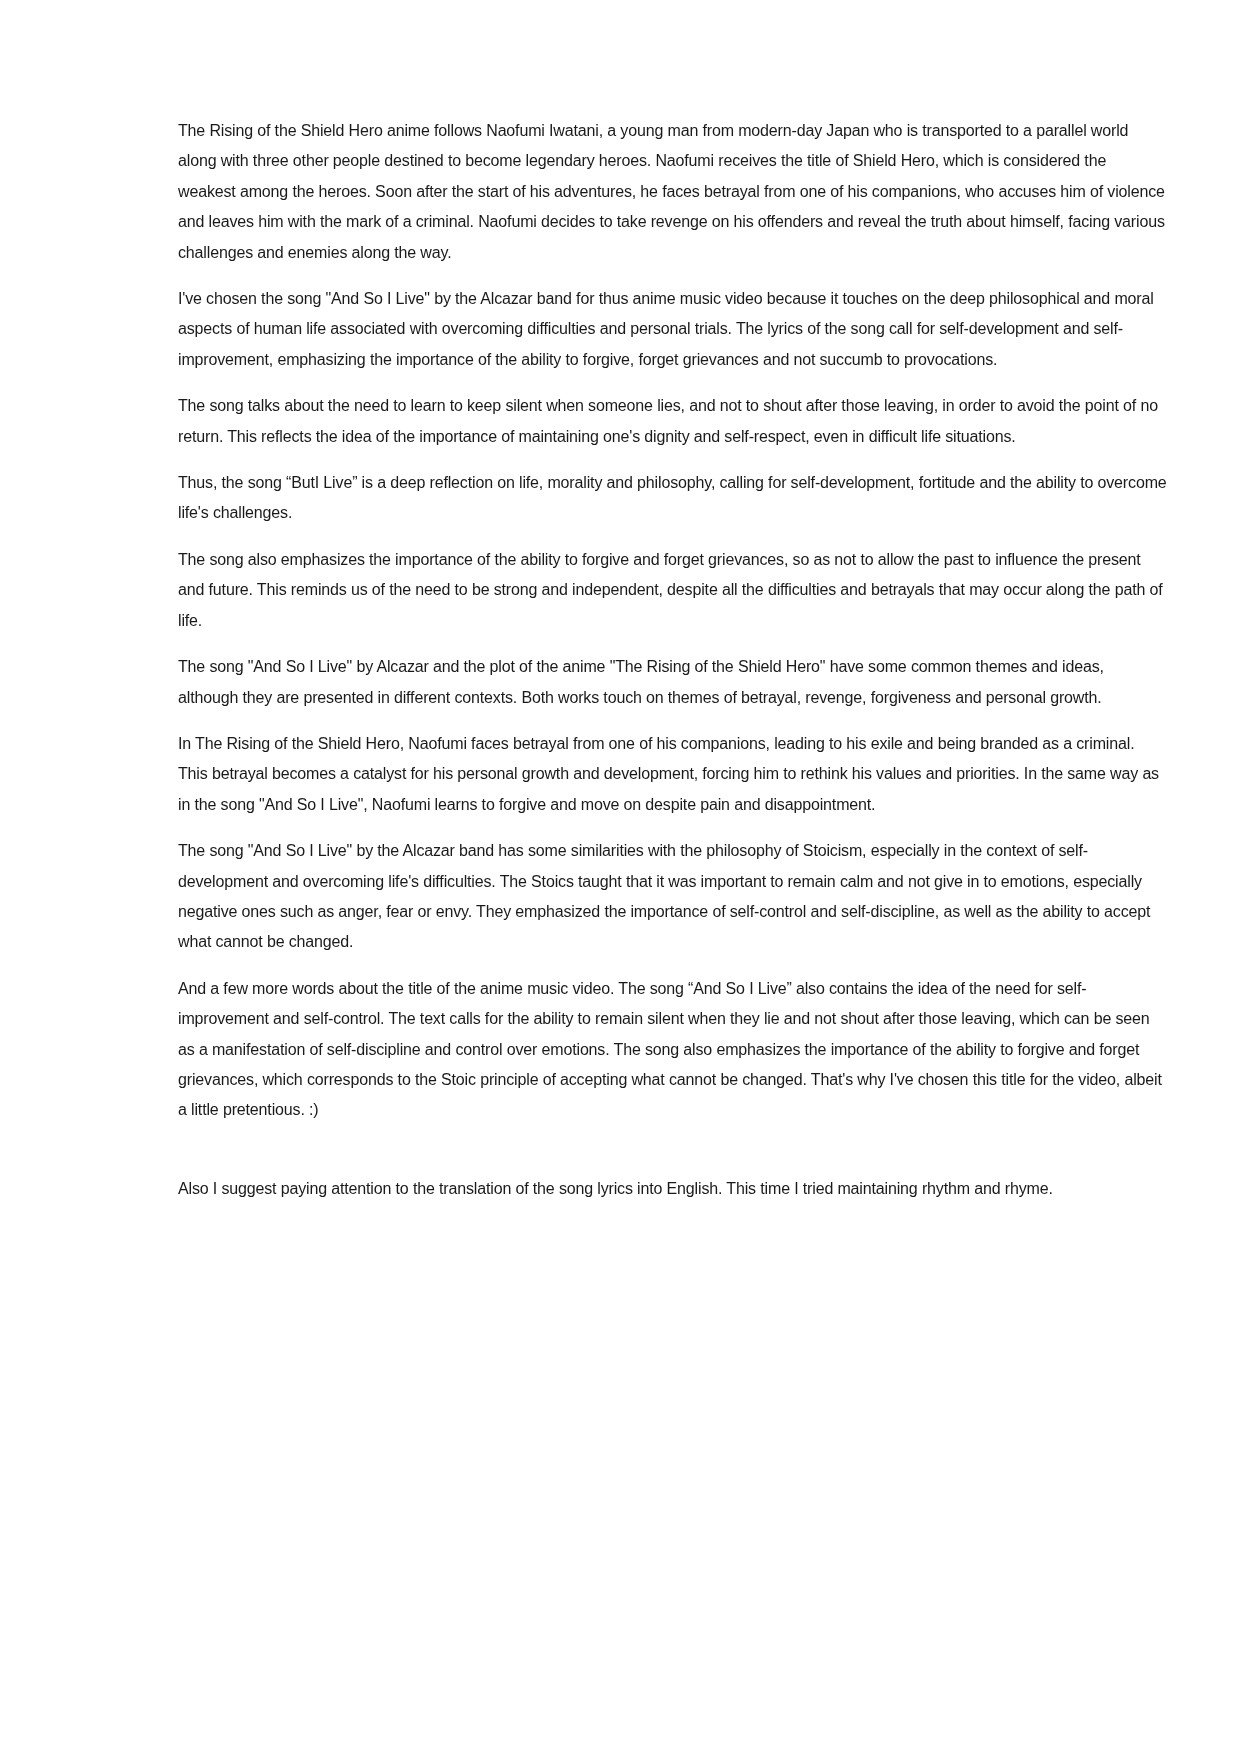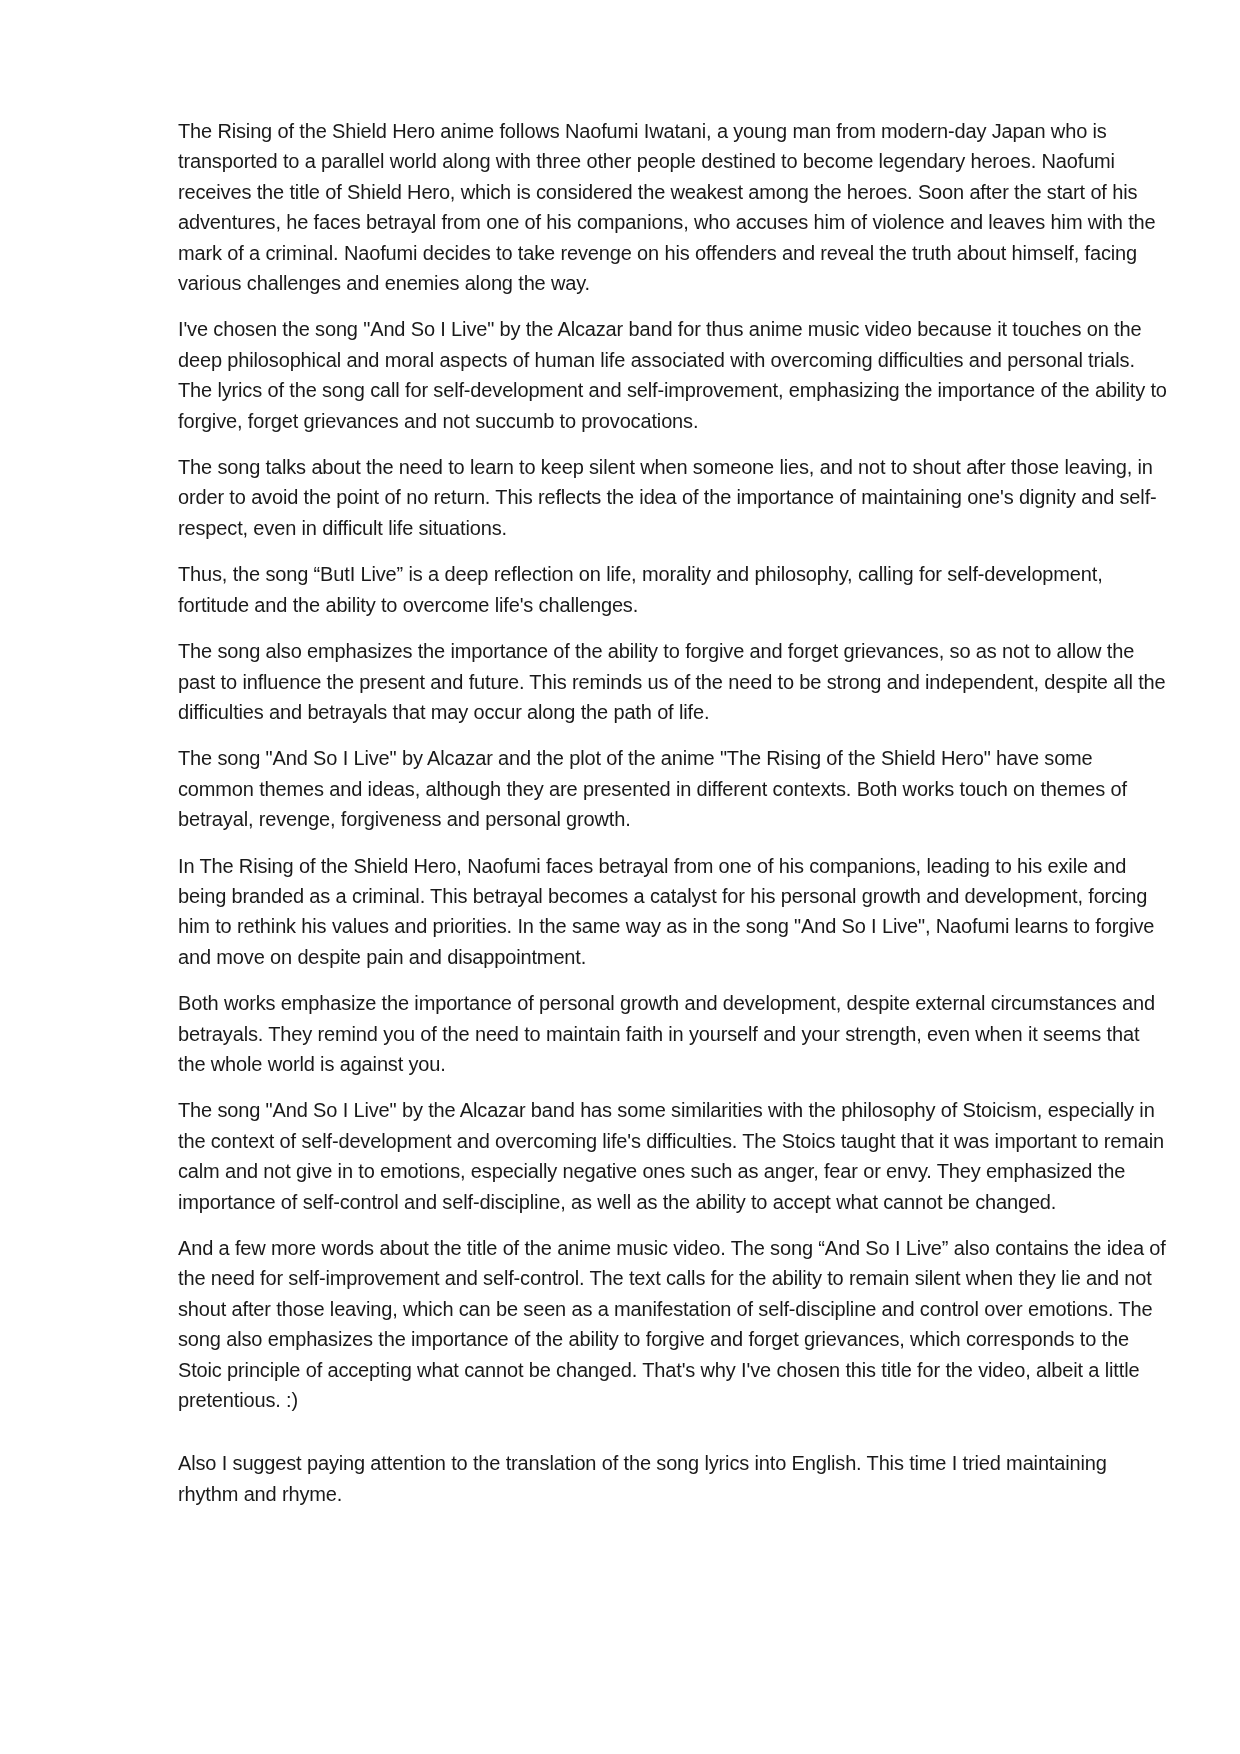--- a/index.html
+++ b/index.html
@@ -3,36 +3,35 @@
 <meta charset="utf-8">
 <style>
   html, body { margin: 0; padding: 0; background: #ffffff; }
   body { width: 1240px; height: 1754px; position: relative; overflow: hidden; }
   .page {
     position: absolute;
     left: 178px;
     top: 116px;
     width: 990px;
     font-family: "Liberation Sans", sans-serif;
-    font-size: 20px;
+    font-size: 16px;
     line-height: 30.4px;
     color: #1a1a1a;
     letter-spacing: -0.15px;
   }
   .page p { margin: 0 0 16px 0; }
-  .page p.spaced { margin-top: 33px; }
+  .page p.spaced { margin-top: 48px; }
 </style>
 </head>
 <body>
 
 <div class="page">
   <p>The Rising of the Shield Hero anime follows Naofumi Iwatani, a young man from modern-day Japan who is transported to a parallel world along with three other people destined to become legendary heroes. Naofumi receives the title of Shield Hero, which is considered the weakest among the heroes. Soon after the start of his adventures, he faces betrayal from one of his companions, who accuses him of violence and leaves him with the mark of a criminal. Naofumi decides to take revenge on his offenders and reveal the truth about himself, facing various challenges and enemies along the way.</p>
   <p>I've chosen the song "And So I Live" by the Alcazar band for thus anime music video because it touches on the deep philosophical and moral aspects of human life associated with overcoming difficulties and personal trials. The lyrics of the song call for self-development and self-improvement, emphasizing the importance of the ability to forgive, forget grievances and not succumb to provocations.</p>
   <p>The song talks about the need to learn to keep silent when someone lies, and not to shout after those leaving, in order to avoid the point of no return. This reflects the idea of the importance of maintaining one's dignity and self-respect, even in difficult life situations.</p>
   <p>Thus, the song “ButI Live” is a deep reflection on life, morality and philosophy, calling for self-development, fortitude and the ability to overcome life's challenges.</p>
   <p>The song also emphasizes the importance of the ability to forgive and forget grievances, so as not to allow the past to influence the present and future. This reminds us of the need to be strong and independent, despite all the difficulties and betrayals that may occur along the path of life.</p>
   <p>The song "And So I Live" by Alcazar and the plot of the anime "The Rising of the Shield Hero" have some common themes and ideas, although they are presented in different contexts. Both works touch on themes of betrayal, revenge, forgiveness and personal growth.</p>
   <p>In The Rising of the Shield Hero, Naofumi faces betrayal from one of his companions, leading to his exile and being branded as a criminal. This betrayal becomes a catalyst for his personal growth and development, forcing him to rethink his values and priorities. In the same way as in the song "And So I Live", Naofumi learns to forgive and move on despite pain and disappointment.</p>
-  <p>Both works emphasize the importance of personal growth and development, despite external circumstances and betrayals. They remind you of the need to maintain faith in yourself and your strength, even when it seems that the whole world is against you.</p>
   <p>The song "And So I Live" by the Alcazar band has some similarities with the philosophy of Stoicism, especially in the context of self-development and overcoming life's difficulties. The Stoics taught that it was important to remain calm and not give in to emotions, especially negative ones such as anger, fear or envy. They emphasized the importance of self-control and self-discipline, as well as the ability to accept what cannot be changed.</p>
   <p>And a few more words about the title of the anime music video. The song “And So I Live” also contains the idea of the need for self-improvement and self-control. The text calls for the ability to remain silent when they lie and not shout after those leaving, which can be seen as a manifestation of self-discipline and control over emotions. The song also emphasizes the importance of the ability to forgive and forget grievances, which corresponds to the Stoic principle of accepting what cannot be changed. That's why I've chosen this title for the video, albeit a little pretentious. :)</p>
   <p class="spaced">Also I suggest paying attention to the translation of the song lyrics into English. This time I tried maintaining rhythm and rhyme.</p>
 </div>
 
 </body></html>

